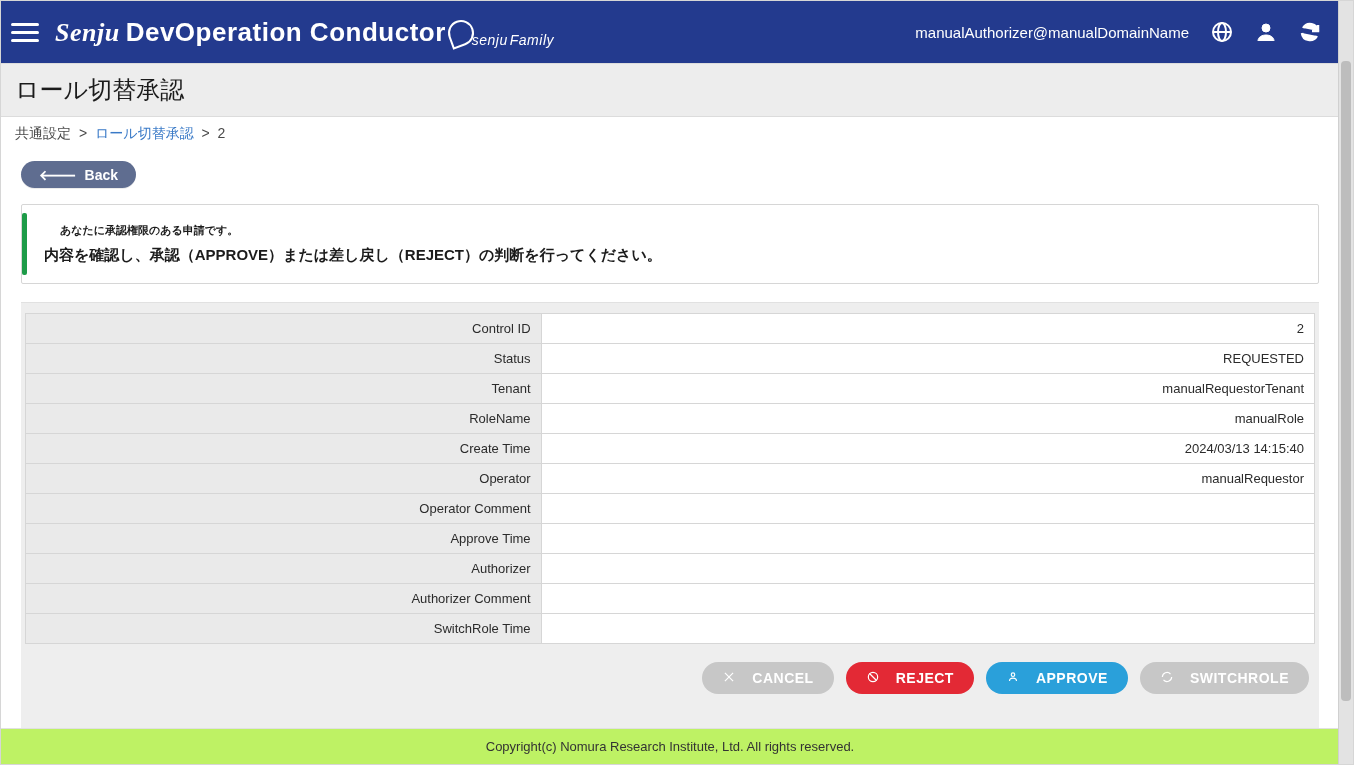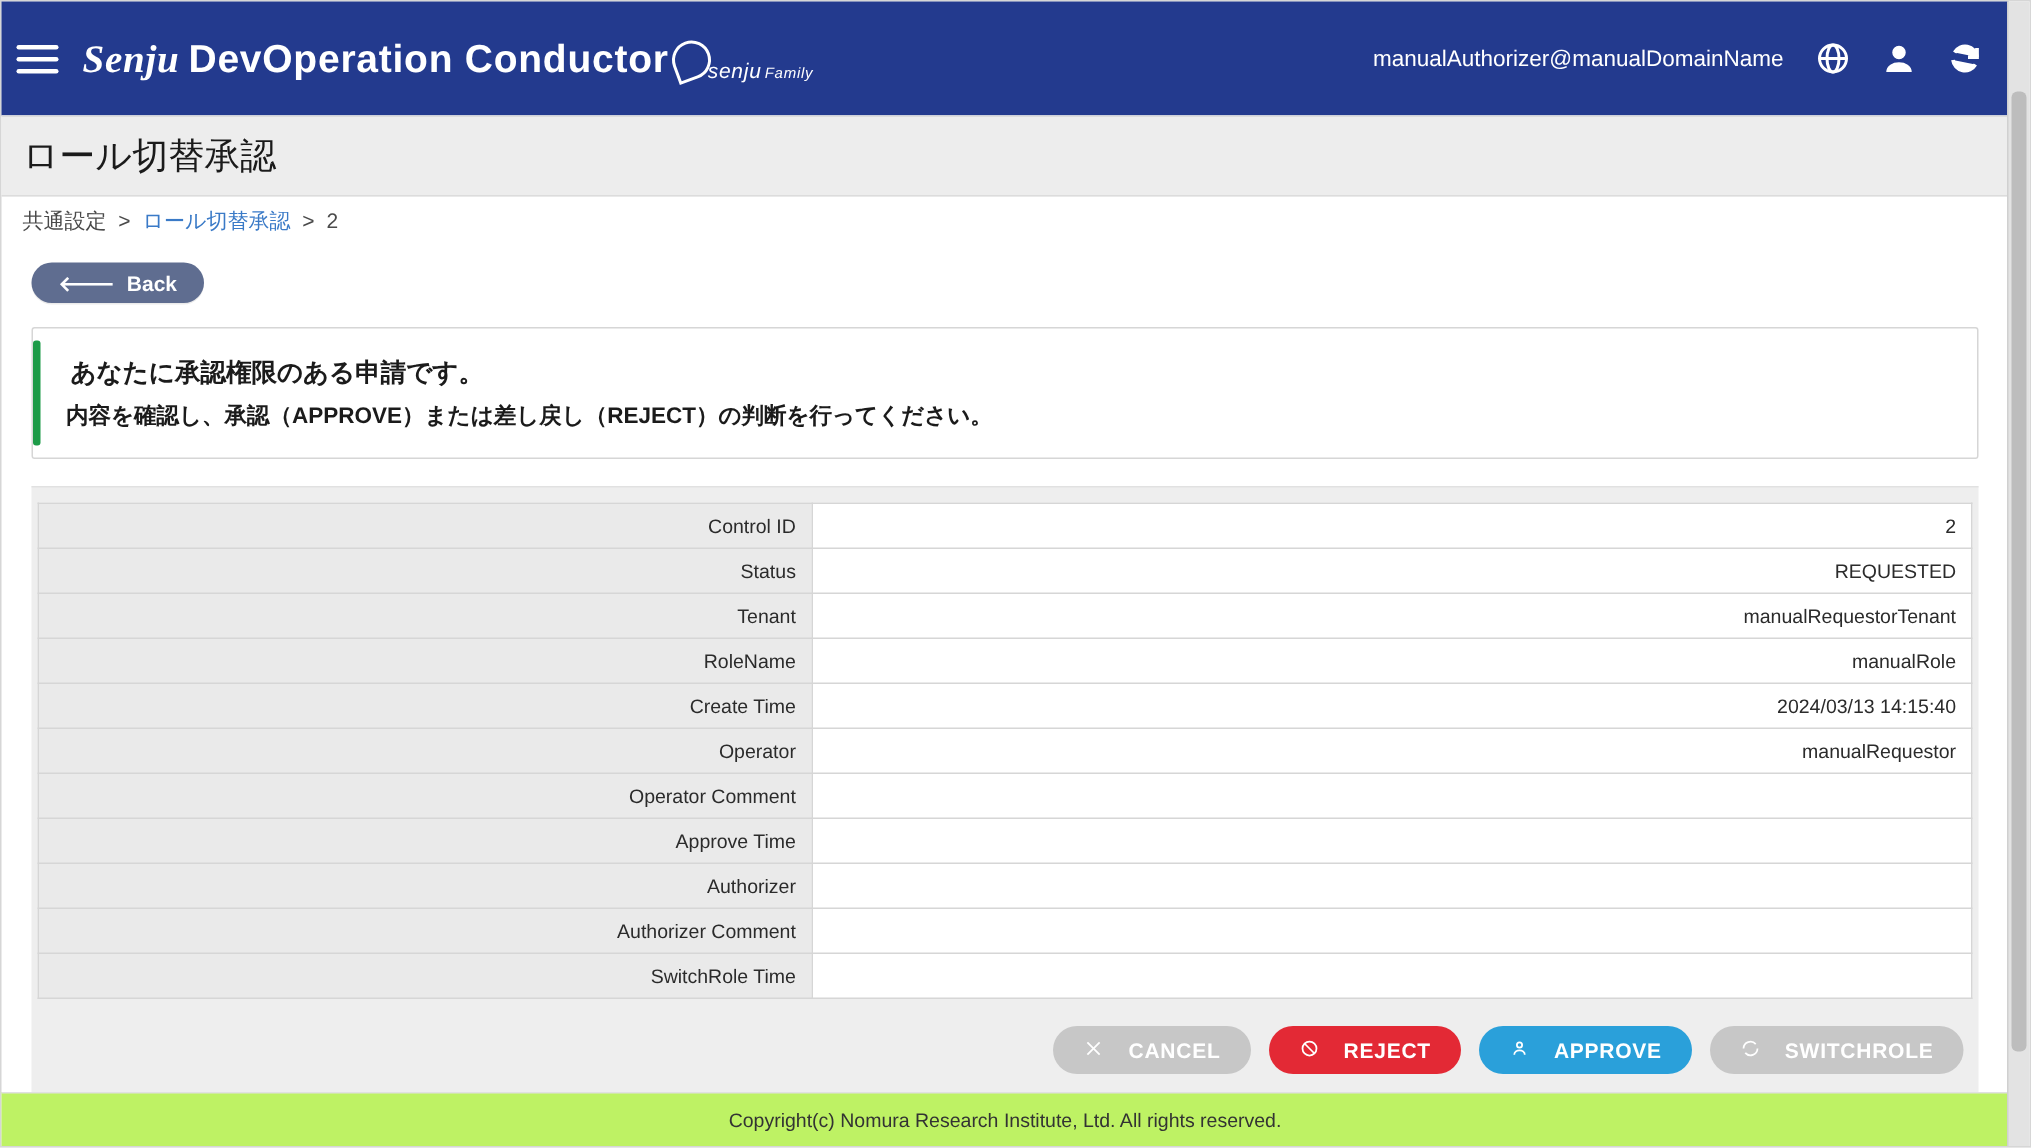--- a/index.html
+++ b/index.html
@@ -18,29 +18,29 @@
   }
   html,body{margin:0;padding:0;font-family:Arial,"Meiryo","Hiragino Kaku Gothic Pro",sans-serif;color:var(--text);background:#f0f0f0;font-size:14px;}
   body{height:765px;overflow:hidden;position:relative;}
 
   
   .viewport{position:absolute;inset:0;border:1px solid var(--border);background:var(--page-bg);}
   .fake-scrollbar{position:absolute;top:0;right:0;width:14px;height:100%;background:#e3e3e3;border-left:1px solid #d0d0d0;}
   .fake-scrollbar .thumb{position:absolute;left:2px;right:2px;top:60px;height:640px;background:#bdbdbd;border-radius:4px;}
 
   
-  .topbar{height:76px;background:var(--header-blue);color:#fff;display:flex;align-items:center;padding:0 16px 0 10px;margin-right:14px;}
+  .topbar{height:62px;background:var(--header-blue);color:#fff;display:flex;align-items:center;padding:0 16px 0 10px;margin-right:14px;}
   .hamburger{display:flex;flex-direction:column;justify-content:center;gap:5px;width:28px;height:28px;margin-right:16px;}
   .hamburger span{display:block;height:3px;background:#fff;border-radius:2px;}
   .brand{font-size:26px;font-weight:400;letter-spacing:0.5px;white-space:nowrap;display:flex;align-items:flex-end;gap:6px;}
   .brand .b1{font-weight:700;font-style:italic;font-family:"Times New Roman",serif}
   .brand .b2{font-weight:700}
   .brand .sublogo{font-size:14px;font-style:italic;position:relative;padding-left:20px;}
   .brand .sublogo::before{content:"";position:absolute;left:-4px;bottom:2px;width:22px;height:22px;border:2px solid #fff;border-radius:50% 50% 50% 0;transform:rotate(-20deg)}
-  .brand .famtxt{font-size:10px;margin-left:2px}
+  .brand .famtxt{font-size:14px;margin-left:2px}
   .topbar .spacer{flex:1}
   .userlabel{font-size:15px;margin-right:2px}
   .top-icon{width:26px;height:26px;display:inline-flex;align-items:center;justify-content:center;margin-left:18px;}
   .top-icon svg{width:24px;height:24px;stroke:#fff;fill:#fff}
 
   
   .title-strip{background:#ededed;border-top:1px solid #dcdcdc;border-bottom:1px solid #dcdcdc;padding:10px 14px;font-size:24px;font-weight:400;margin-right:14px;}
 
   
   .crumbs{padding:8px 14px;font-size:14px;color:var(--muted);margin-right:14px;}
@@ -50,21 +50,21 @@
   
   .content{padding:10px 20px 0 20px;margin-right:14px;}
 
   
   .back-pill{display:inline-flex;align-items:center;gap:8px;background:#5f6d90;color:#fff;border-radius:18px;padding:5px 18px;font-size:14px;font-weight:700;box-shadow:0 1px 0 rgba(0,0,0,0.08)}
   .back-pill .arrow{font-size:14px;}
 
   
   .notice{margin-top:16px;border:1px solid var(--border);border-radius:2px;padding:18px 22px;position:relative;background:#fff}
   .notice::before{content:"";position:absolute;left:0;top:8px;bottom:8px;width:5px;background:var(--green);border-radius:2px}
-  .notice .n-title{font-size:17px;font-weight:700;margin:0 0 8px 3px}
+  .notice .n-title{font-size:11px;font-weight:700;margin:0 0 8px 16px}
   .notice .n-body{font-size:15px;font-weight:700}
 
   
   .detail-wrap{background:var(--sub-bg);border-top:1px solid #e1e1e1;margin-top:18px;padding:10px 4px 20px 4px}
   table.detail{width:100%;border-collapse:collapse;font-size:13px;background:#fff}
   table.detail th,table.detail td{border:1px solid var(--border);padding:7px 10px;text-align:right;font-weight:400;color:#2b2b2b}
   table.detail th{background:var(--table-head);width:40%}
 
   
   .actions{display:flex;justify-content:flex-end;gap:12px;padding:18px 6px 24px 6px}

